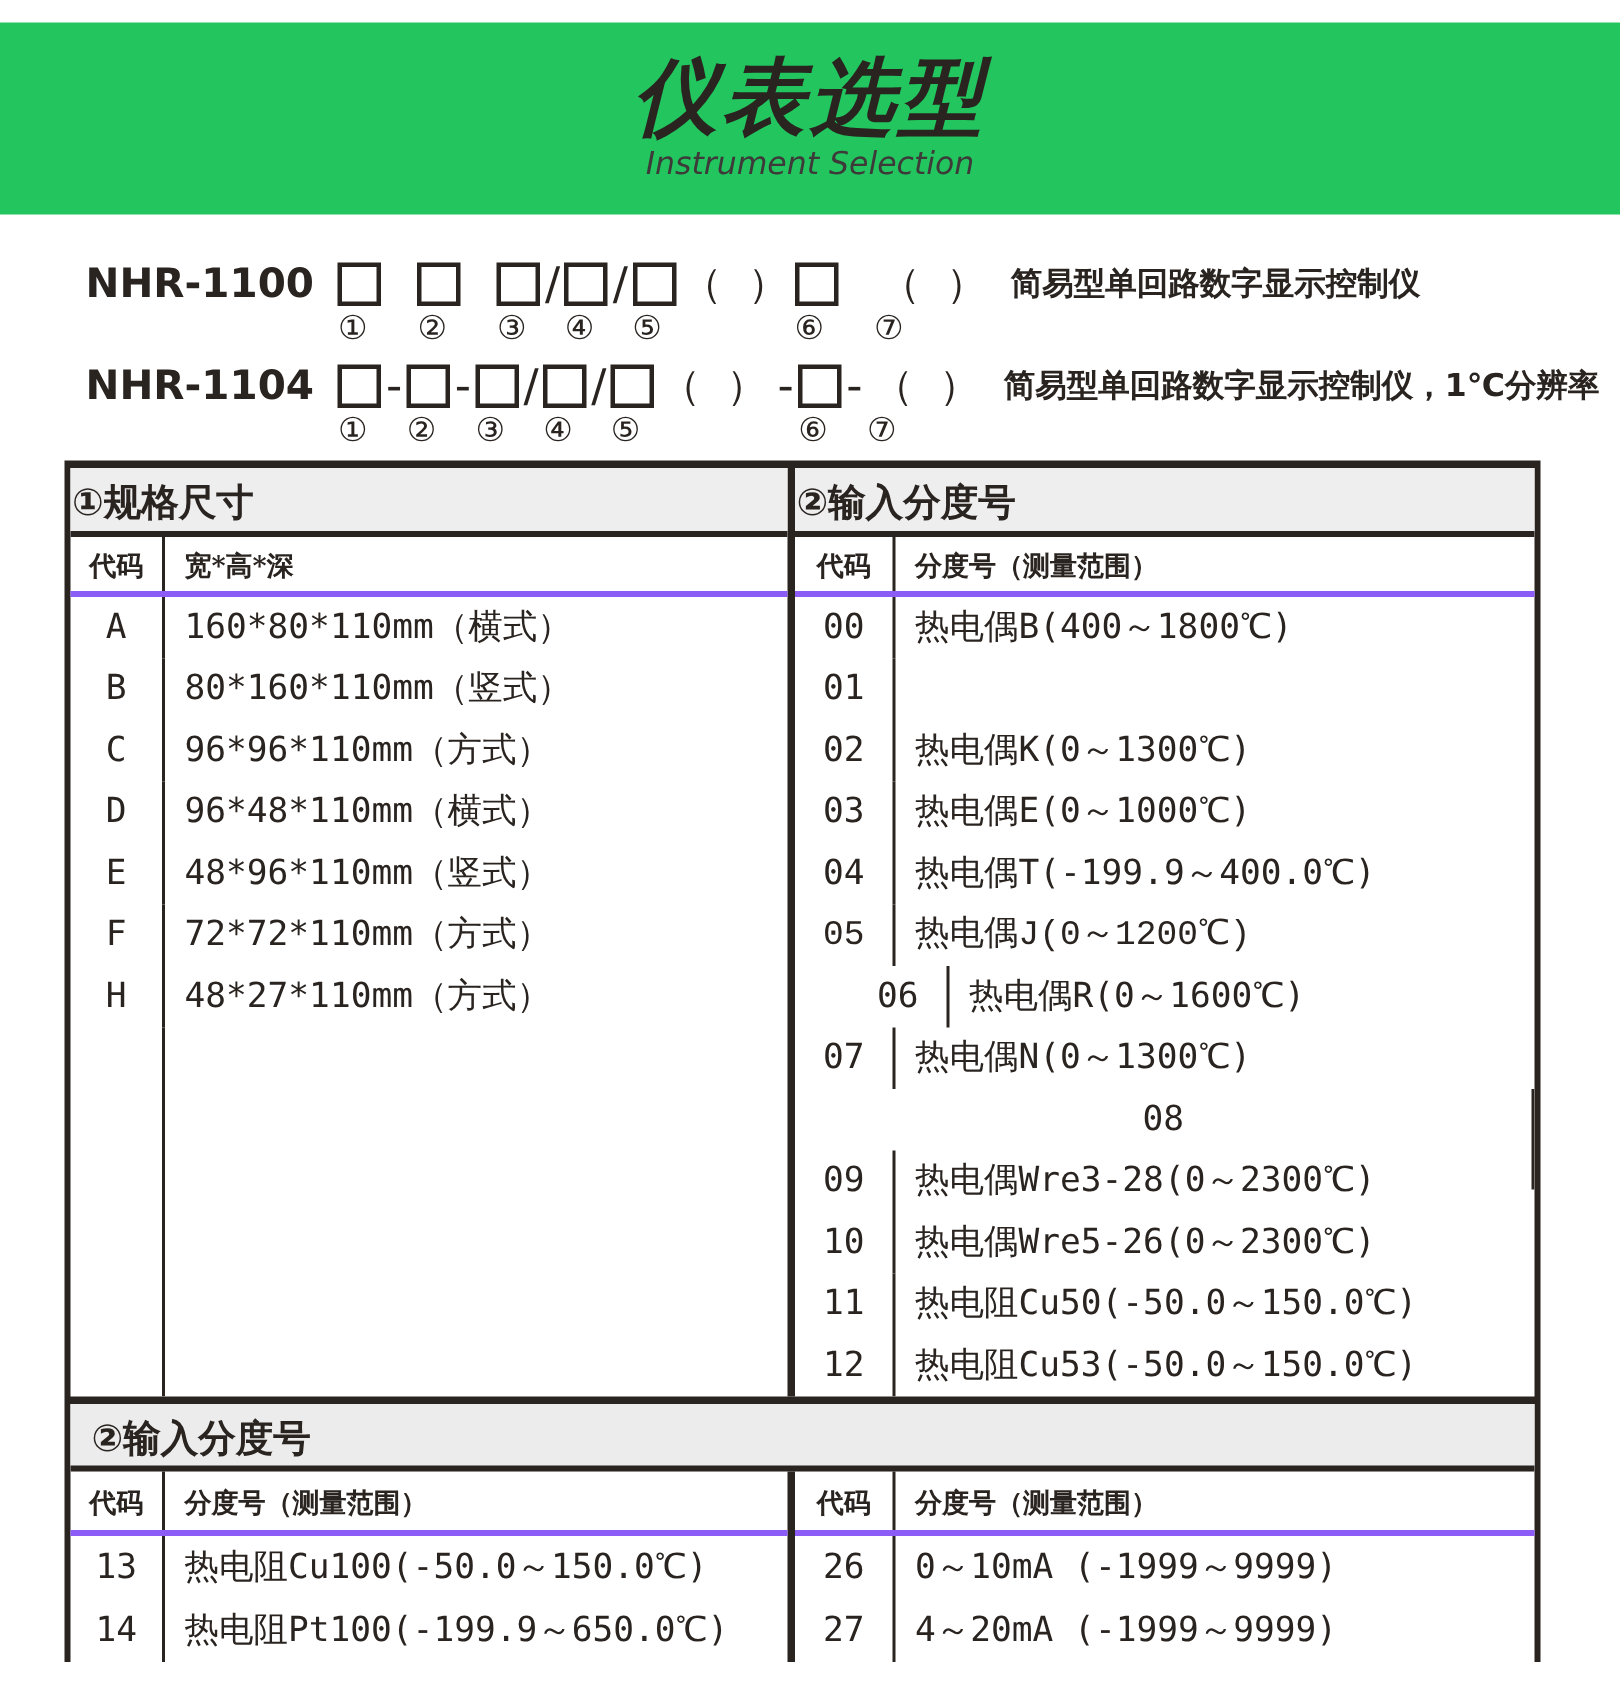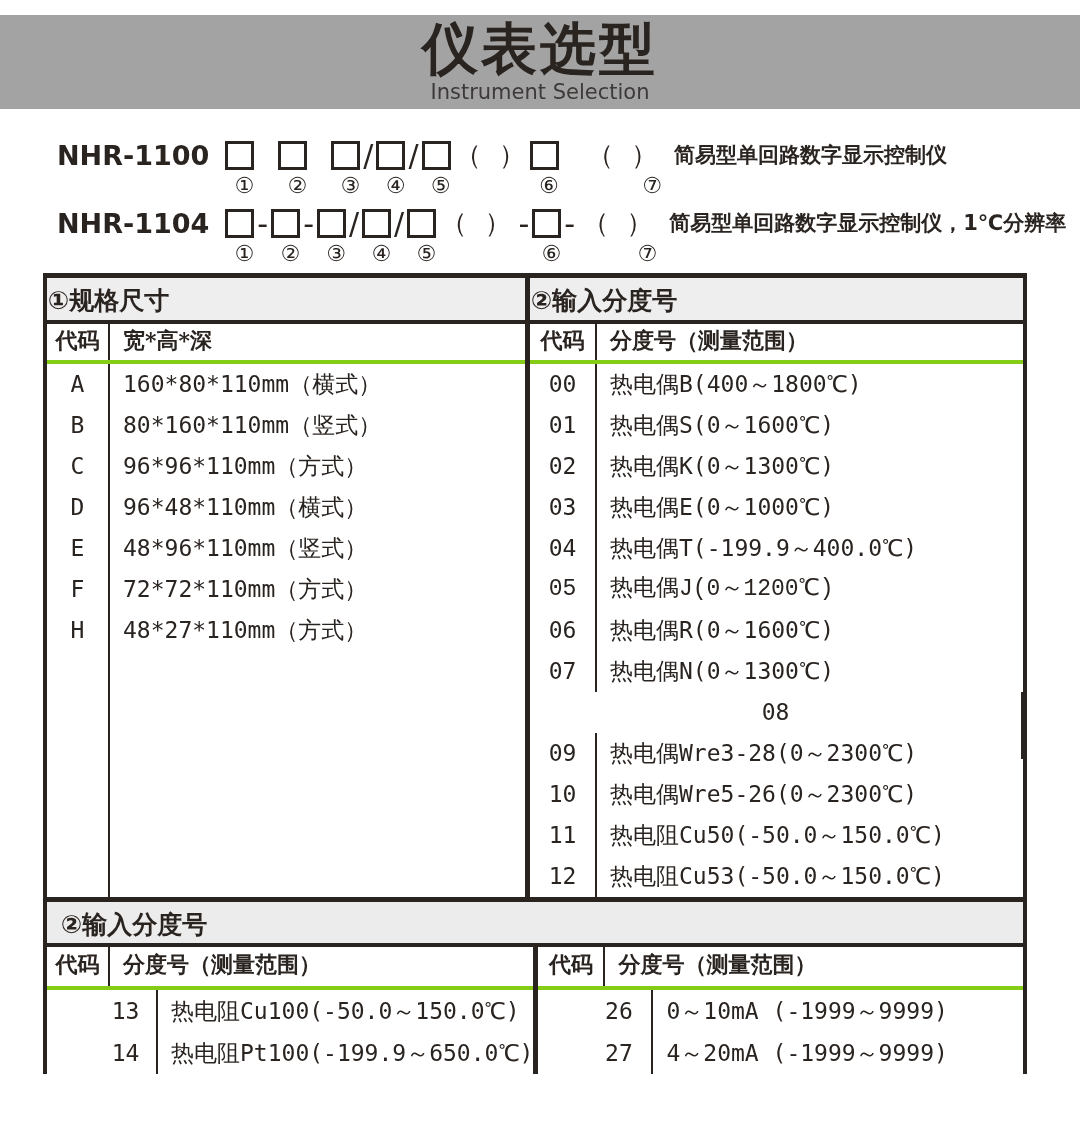--- a/index.html
+++ b/index.html
@@ -1,62 +1,62 @@
 <!DOCTYPE html>
 <html><head>
 <meta charset="utf-8">
 <style>
   * { margin:0; padding:0; box-sizing:border-box; }
   html,body { width:1080px; height:1130px; overflow:hidden; background:#ffffff;
               font-family:"DejaVu Sans", sans-serif; color:#2a2421; }
 
   
-  .title-band { margin-top:15px; width:1080px; height:94px; background:#a3a3a3;
-                display:flex; flex-direction:column; align-items:center; justify-content:center; }
+  .title-band { margin-top:15px; width:1080px; height:128px; background:#22c55e;
+                display:flex; flex-direction:column; align-items:center; justify-content:center;font-style:italic; }
   .title-main { font-size:56px; font-weight:bold; letter-spacing:3px; line-height:1.05; }
   .title-sub  { font-size:21px; font-weight:normal; color:#3d3a39; margin-top:2px;
                 font-family:"DejaVu Sans", sans-serif; }
 
   
   .models { margin:28px 0 0 57px; }
   .model-line { display:flex; align-items:flex-start; margin-bottom:2px; }
-  .seg { display:flex; flex-direction:column; align-items:flex-end; }
+  .seg { display:flex; flex-direction:column; align-items:flex-start; }
   .seg-top { height:36px; display:flex; align-items:center; }
   .seg-bot { height:30px; font-size:22px; line-height:26px; }
   .model-name-text { font-size:27px; font-weight:bold; letter-spacing:0px;
                      font-family:"DejaVu Sans", sans-serif; padding-right:16px; }
   .box { display:inline-block; width:29px; height:29px; border:3px solid #2a2421; background:#fff; }
   .seg-gap { width:24px; }
   .sep-text { font-size:30px; font-weight:400; padding:0 3px; }
   .paren-text { font-size:27px; font-weight:400; letter-spacing:0px; padding:0 4px; white-space:pre; }
   .desc-text { font-size:21px; font-weight:bold; padding-left:12px; white-space:nowrap; }
 
   
   .tbl { margin-left:43px; width:984px; border:4px solid #2a2421; border-top-width:5px;
          display:flex; border-bottom-width:5px; }
   .tbl.second { border-top-width:0; border-bottom-width:0; display:block; }
   .t-half { display:flex; flex-direction:column; }
   .t-half.left  { flex:0 0 483px; border-right:5px solid #2a2421; }
   .t-half.right { flex:1 1 auto; }
   .t-head { height:46px; line-height:46px; background:#efeeef; border-bottom:4px solid #2a2421;
             font-size:25px; font-weight:bold; padding-left:1px; }
-  .t-sub  { display:flex; height:40px; line-height:40px; border-bottom:4px solid #84cc16;
-            font-size:22px; font-weight:bold; font-family:"DejaVu Serif", serif;align-items:flex-end; }
+  .t-sub  { display:flex; height:40px; line-height:40px; border-bottom:4px solid #8b5cf6;
+            font-size:18px; font-weight:bold; font-family:"DejaVu Serif", serif; }
   .t-rows { overflow:hidden; }
   .t-row  { display:flex; font-family:"DejaVu Sans Mono", monospace; font-size:23px; }
   .code-col { flex:0 0 63px; text-align:center; border-right:2px solid #2a2421;
               white-space:nowrap; overflow:hidden; }
   .t-half.right .code-col { flex-basis:67px; }
   .val-col { flex:1 1 auto; padding-left:13px; white-space:nowrap; overflow:hidden; }
 
   .band2 { height:45px; line-height:45px; background:#ececec; border-bottom:4px solid #2a2421;
            font-size:25px; font-weight:bold; padding-left:14px; }
   .tbl2-halves { display:flex; }
   .tbl2-halves .t-sub { height:43px; line-height:43px; }
-  .tbl2-halves .t-row { height:42px; line-height:42px;padding-left:48px; }
+  .tbl2-halves .t-row { height:42px; line-height:42px; }
 </style>
 </head>
 <body>
 
 <div class="title-band">
   <div class="title-main">仪表选型</div>
   <div class="title-sub">Instrument Selection</div>
 </div>
 
 <div class="models" id="models">
@@ -262,39 +262,38 @@
         <span class="code-col">代码</span>
         <span class="val-col">分度号（测量范围）</span>
       </div>
       <div class="t-rows" style="height: 533px;">
         <div class="t-row" style="height: 41px; line-height: 41px;">
           <span class="code-col">00</span>
           <span class="val-col">热电偶B(400～1800℃)</span>
         </div>
         <div class="t-row" style="height: 41px; line-height: 41px;">
           <span class="code-col">01</span>
-          <span class="val-col">热电偶S(0～1600℃)</span>
         </div>
         <div class="t-row" style="height: 41px; line-height: 41px;">
           <span class="code-col">02</span>
           <span class="val-col">热电偶K(0～1300℃)</span>
         </div>
         <div class="t-row" style="height: 41px; line-height: 41px; justify-content: space-between;">
           <span class="code-col">03</span>
           <span class="val-col">热电偶E(0～1000℃)</span>
         </div>
         <div class="t-row" style="height: 41px; line-height: 41px;">
           <span class="code-col">04</span>
           <span class="val-col">热电偶T(-199.9～400.0℃)</span>
         </div>
         <div class="t-row" style="height: 41px; line-height: 41px; font-family: Liberation Mono, monospace;">
           <span class="code-col">05</span>
           <span class="val-col">热电偶J(0～1200℃)</span>
         </div>
-        <div class="t-row" style="height: 41px; line-height: 41px;">
+        <div class="t-row" style="height: 41px; line-height: 41px; padding-left: 36px;">
           <span class="code-col">06</span>
           <span class="val-col">热电偶R(0～1600℃)</span>
         </div>
         <div class="t-row" style="height: 41px; line-height: 41px;">
           <span class="code-col">07</span>
           <span class="val-col">热电偶N(0～1300℃)</span>
         </div>
         <div class="t-row" style="height: 41px; line-height: 41px; flex-direction: column;">
           <span class="code-col">08</span>
           <span class="val-col">F2(700～2000℃)</span>

